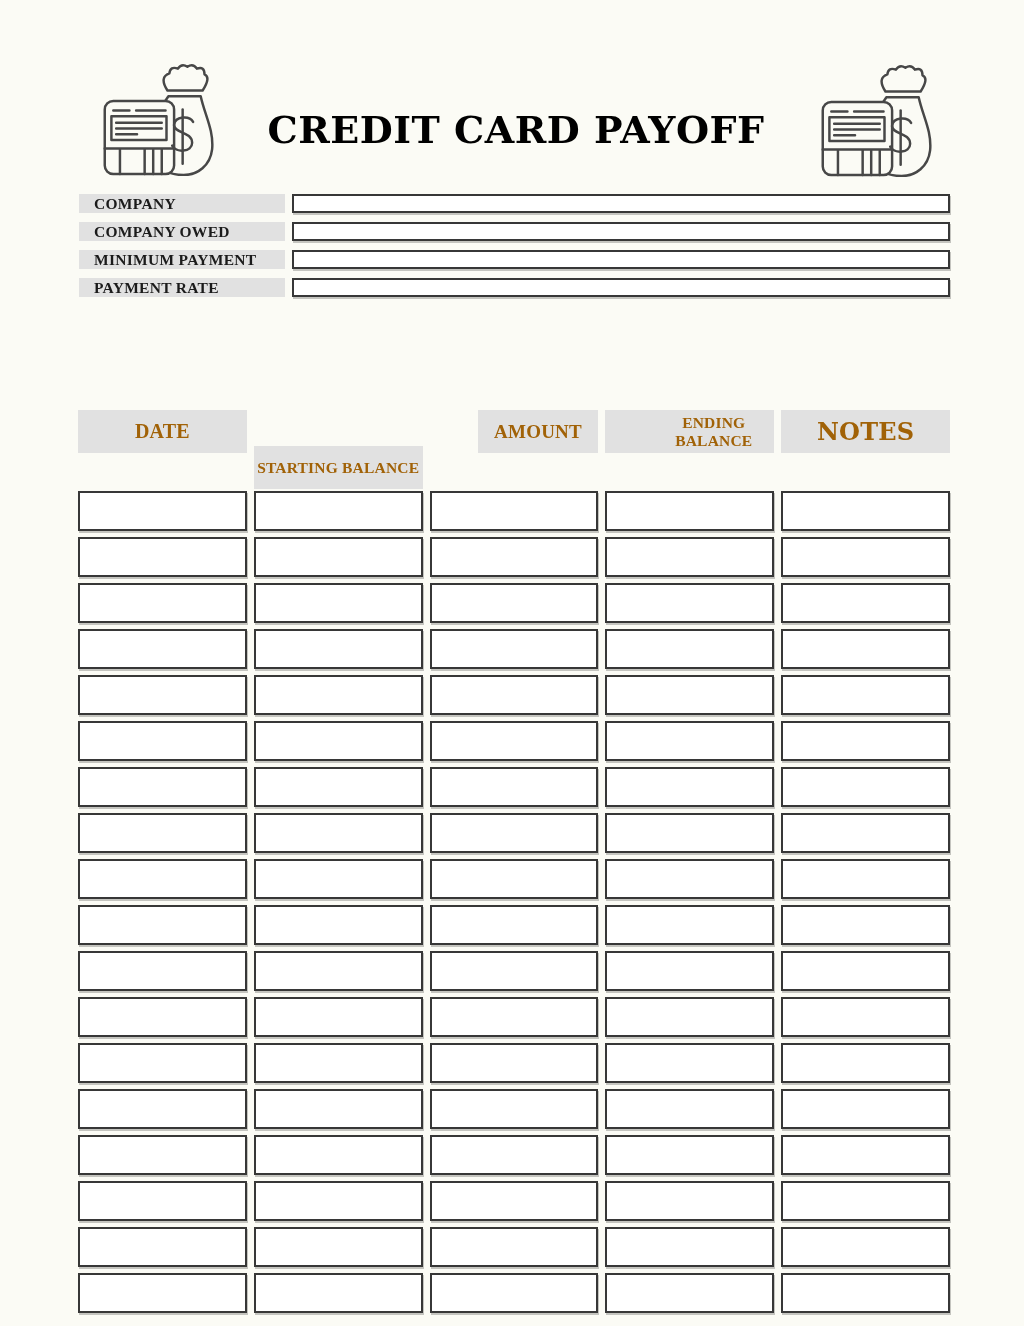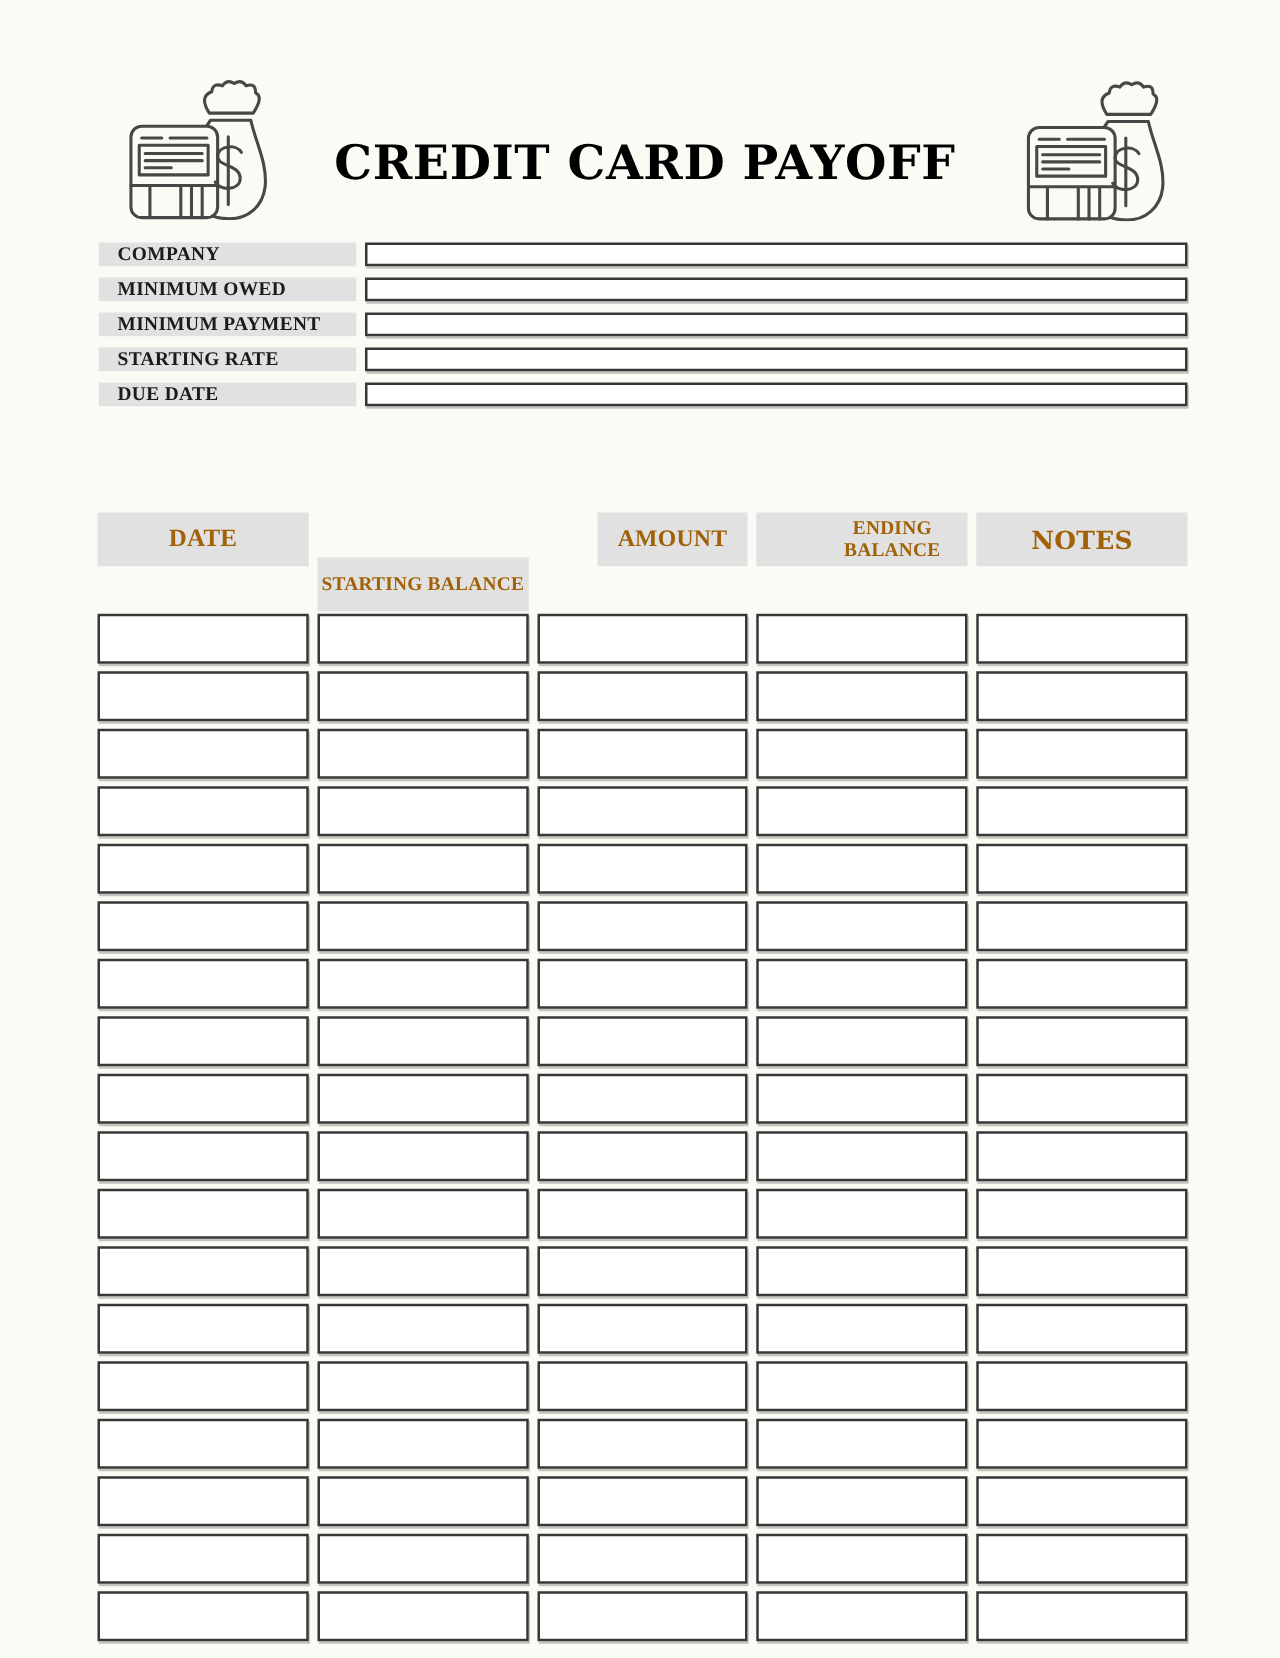--- a/index.html
+++ b/index.html
@@ -51,21 +51,21 @@
   .thead{display:grid;grid-template-columns:repeat(5,1fr);column-gap:7px;}
   .th{
     height:43px;background:var(--gray);
     display:flex;align-items:center;justify-content:center;
     font-weight:700;color:#a16207;letter-spacing:.2px;text-align:center;
   }
   .th-0{font-size:20px;}
   .th-1{font-size:15.5px;margin-top:36px;}
   .th-2{font-size:19px;margin-left:48px;}
   .th-3{font-size:15.5px;padding-left:48px;}
-  .th-4{font-size:20px;font-family:"DejaVu Serif",serif;}
+  .th-4{font-size:24px;font-family:"DejaVu Serif",serif;}
   .tbody{
     margin-top:2px;
     display:grid;grid-template-columns:repeat(5,1fr);
     column-gap:7px;row-gap:6px;
   }
   .cell{
     height:40px;background:#ffffff;border:2px solid var(--border);
     box-shadow:1px 2px 0 rgba(0,0,0,.22);
   }
 </style>
@@ -107,34 +107,30 @@
       </g>
     </svg>
   </div>
 
   <div class="form">
     <div class="form-row">
       <div class="form-label">COMPANY</div>
       <input class="form-input" type="text" aria-label="COMPANY" style="">
     </div>
     <div class="form-row">
-      <div class="form-label">MINIMUM OWED</div>
+      <div class="form-label">COMPANY OWED</div>
       <input class="form-input" type="text" aria-label="AMOUNT OWED" style="">
     </div>
     <div class="form-row">
       <div class="form-label">MINIMUM PAYMENT</div>
       <input class="form-input" type="text" aria-label="MINIMUM PAYMENT" style="">
     </div>
     <div class="form-row">
-      <div class="form-label">STARTING RATE</div>
+      <div class="form-label">PAYMENT RATE</div>
       <input class="form-input" type="text" aria-label="INTEREST RATE" style="">
-    </div>
-    <div class="form-row">
-      <div class="form-label">DUE DATE</div>
-      <input class="form-input" type="text" aria-label="DUE DATE" style="">
     </div>
   </div>
 
   <div class="table">
     <div class="thead">
       <div class="th th-0">DATE</div>
       <div class="th th-1">STARTING BALANCE</div>
       <div class="th th-2">AMOUNT</div>
       <div class="th th-3">ENDING BALANCE</div>
       <div class="th th-4">NOTES</div>

